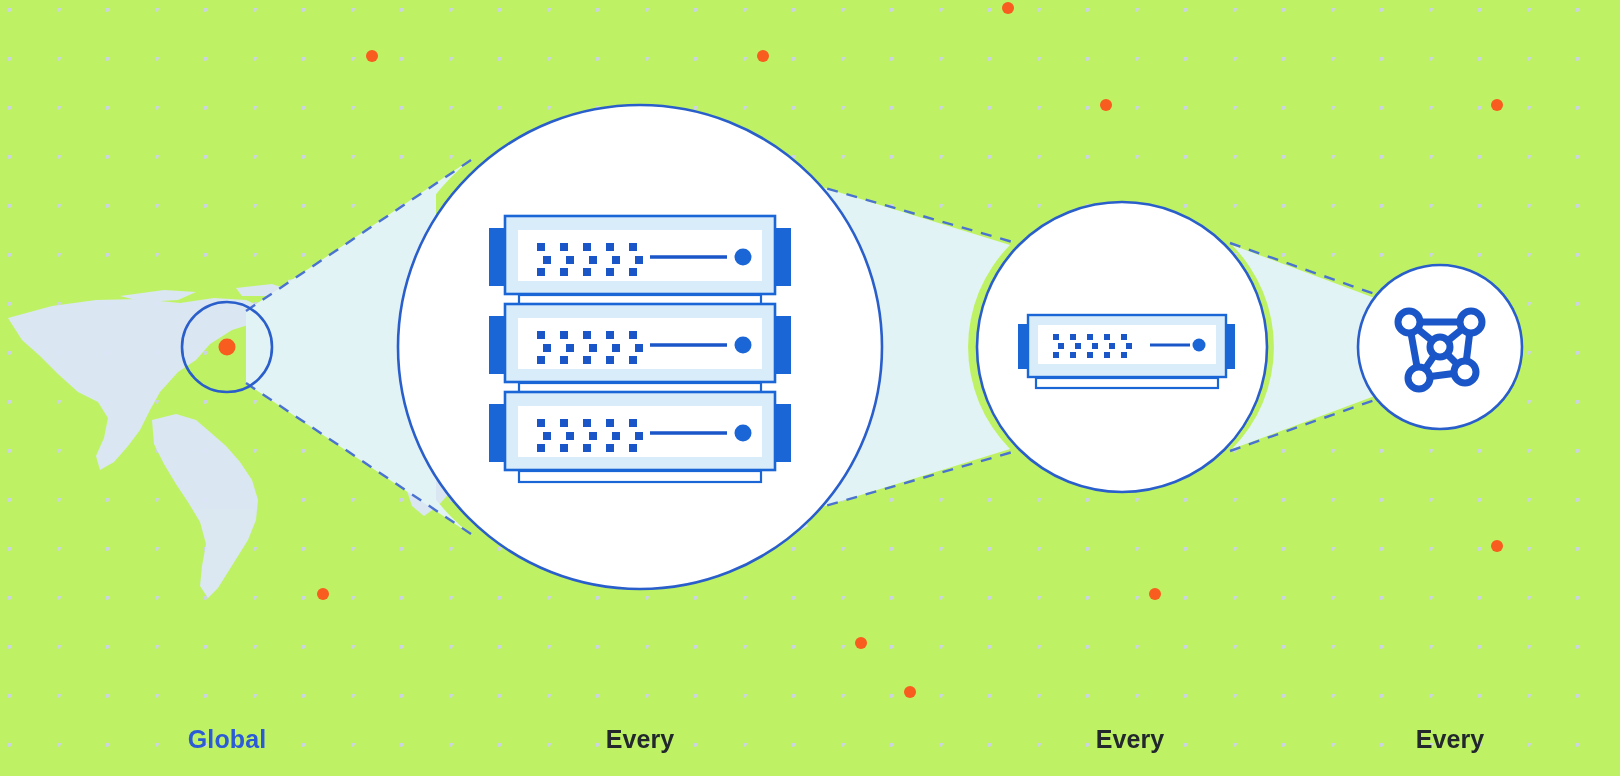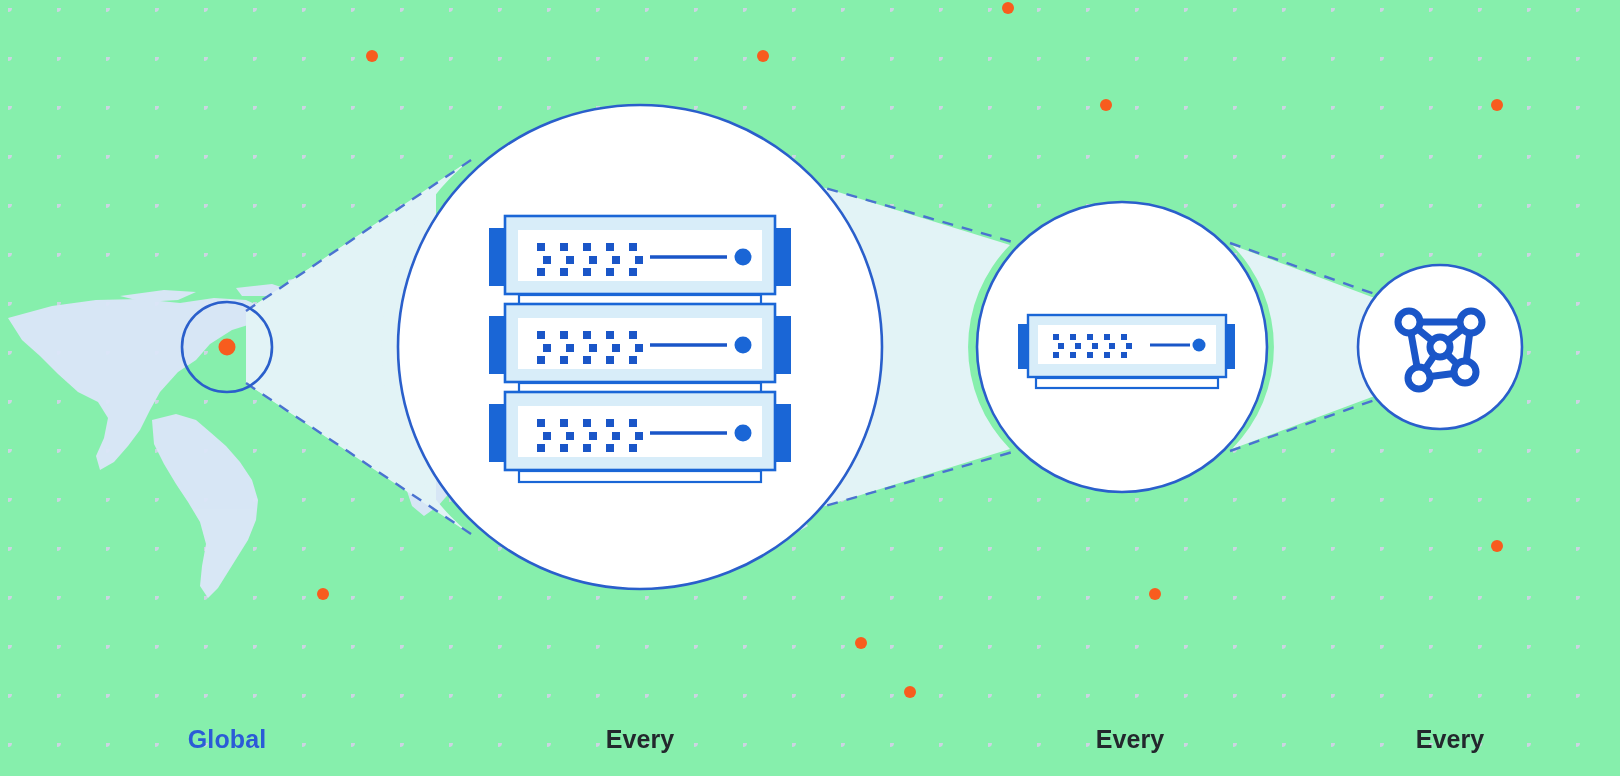--- a/index.html
+++ b/index.html
@@ -9,21 +9,21 @@
     background: #ffffff;
   }
   body {
     font-family: "Liberation Sans", sans-serif;
   }
   #stage {
     position: relative;
     width: 1620px;
     height: 776px;
     overflow: hidden;
-    background: #86efac;
+    background: #bef264;
   }
   #stage svg.layer {
     position: absolute;
     top: 0;
     left: 0;
     width: 1620px;
     height: 782px;
   }
   .label {
     position: absolute;

